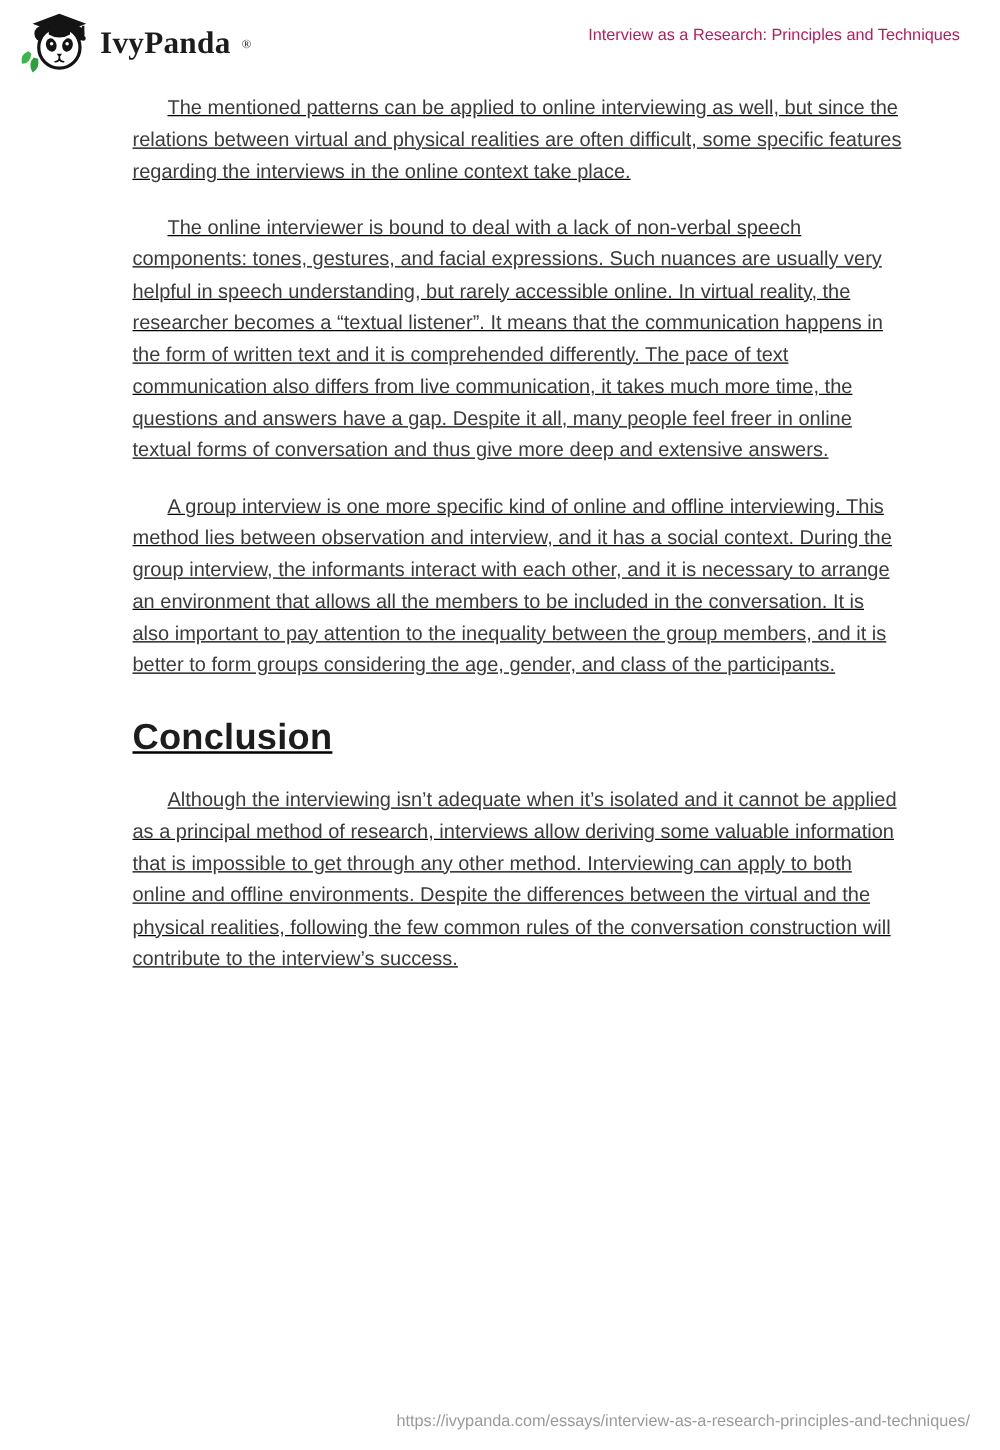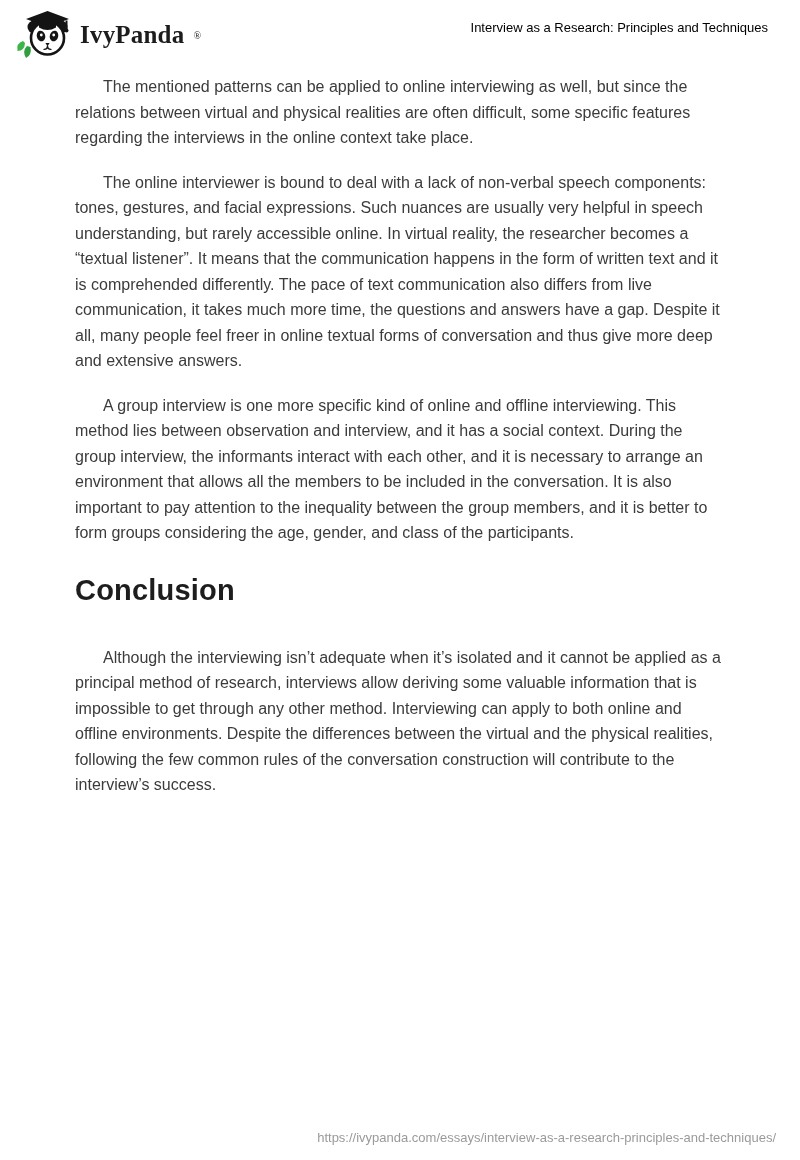--- a/index.html
+++ b/index.html
@@ -40,38 +40,39 @@
   .brand-reg {
     font-family: "Liberation Serif", serif;
     font-size: 10px;
     color: #1c1c1c;
     vertical-align: super;
     margin-left: 1px;
   }
   .doc-title {
     margin-top: 10px;
     font-size: 13px;
-    color: #000000;
+    color: #be185d;
     text-align: right;
   }
 
   
   .content {
-    padding: 12px 77px 0 75px;
+    padding: 12px 77px 0 106px;
+    text-decoration: underline;
   }
   .para {
     margin: 0 0 19px 0;
     font-size: 16px;
     line-height: 25.5px;
     color: #3b3b3b;
     text-indent: 28px;
     text-align: left;
   }
   .heading {
-    margin: 28px 0 38px 0;
+    margin: 28px 0 21px 0;
     font-size: 29px;
     font-weight: 700;
     color: #1d1d1d;
     text-indent: 0;
     letter-spacing: 0.2px;
   }
 
   
   .footer {
     position: absolute;

